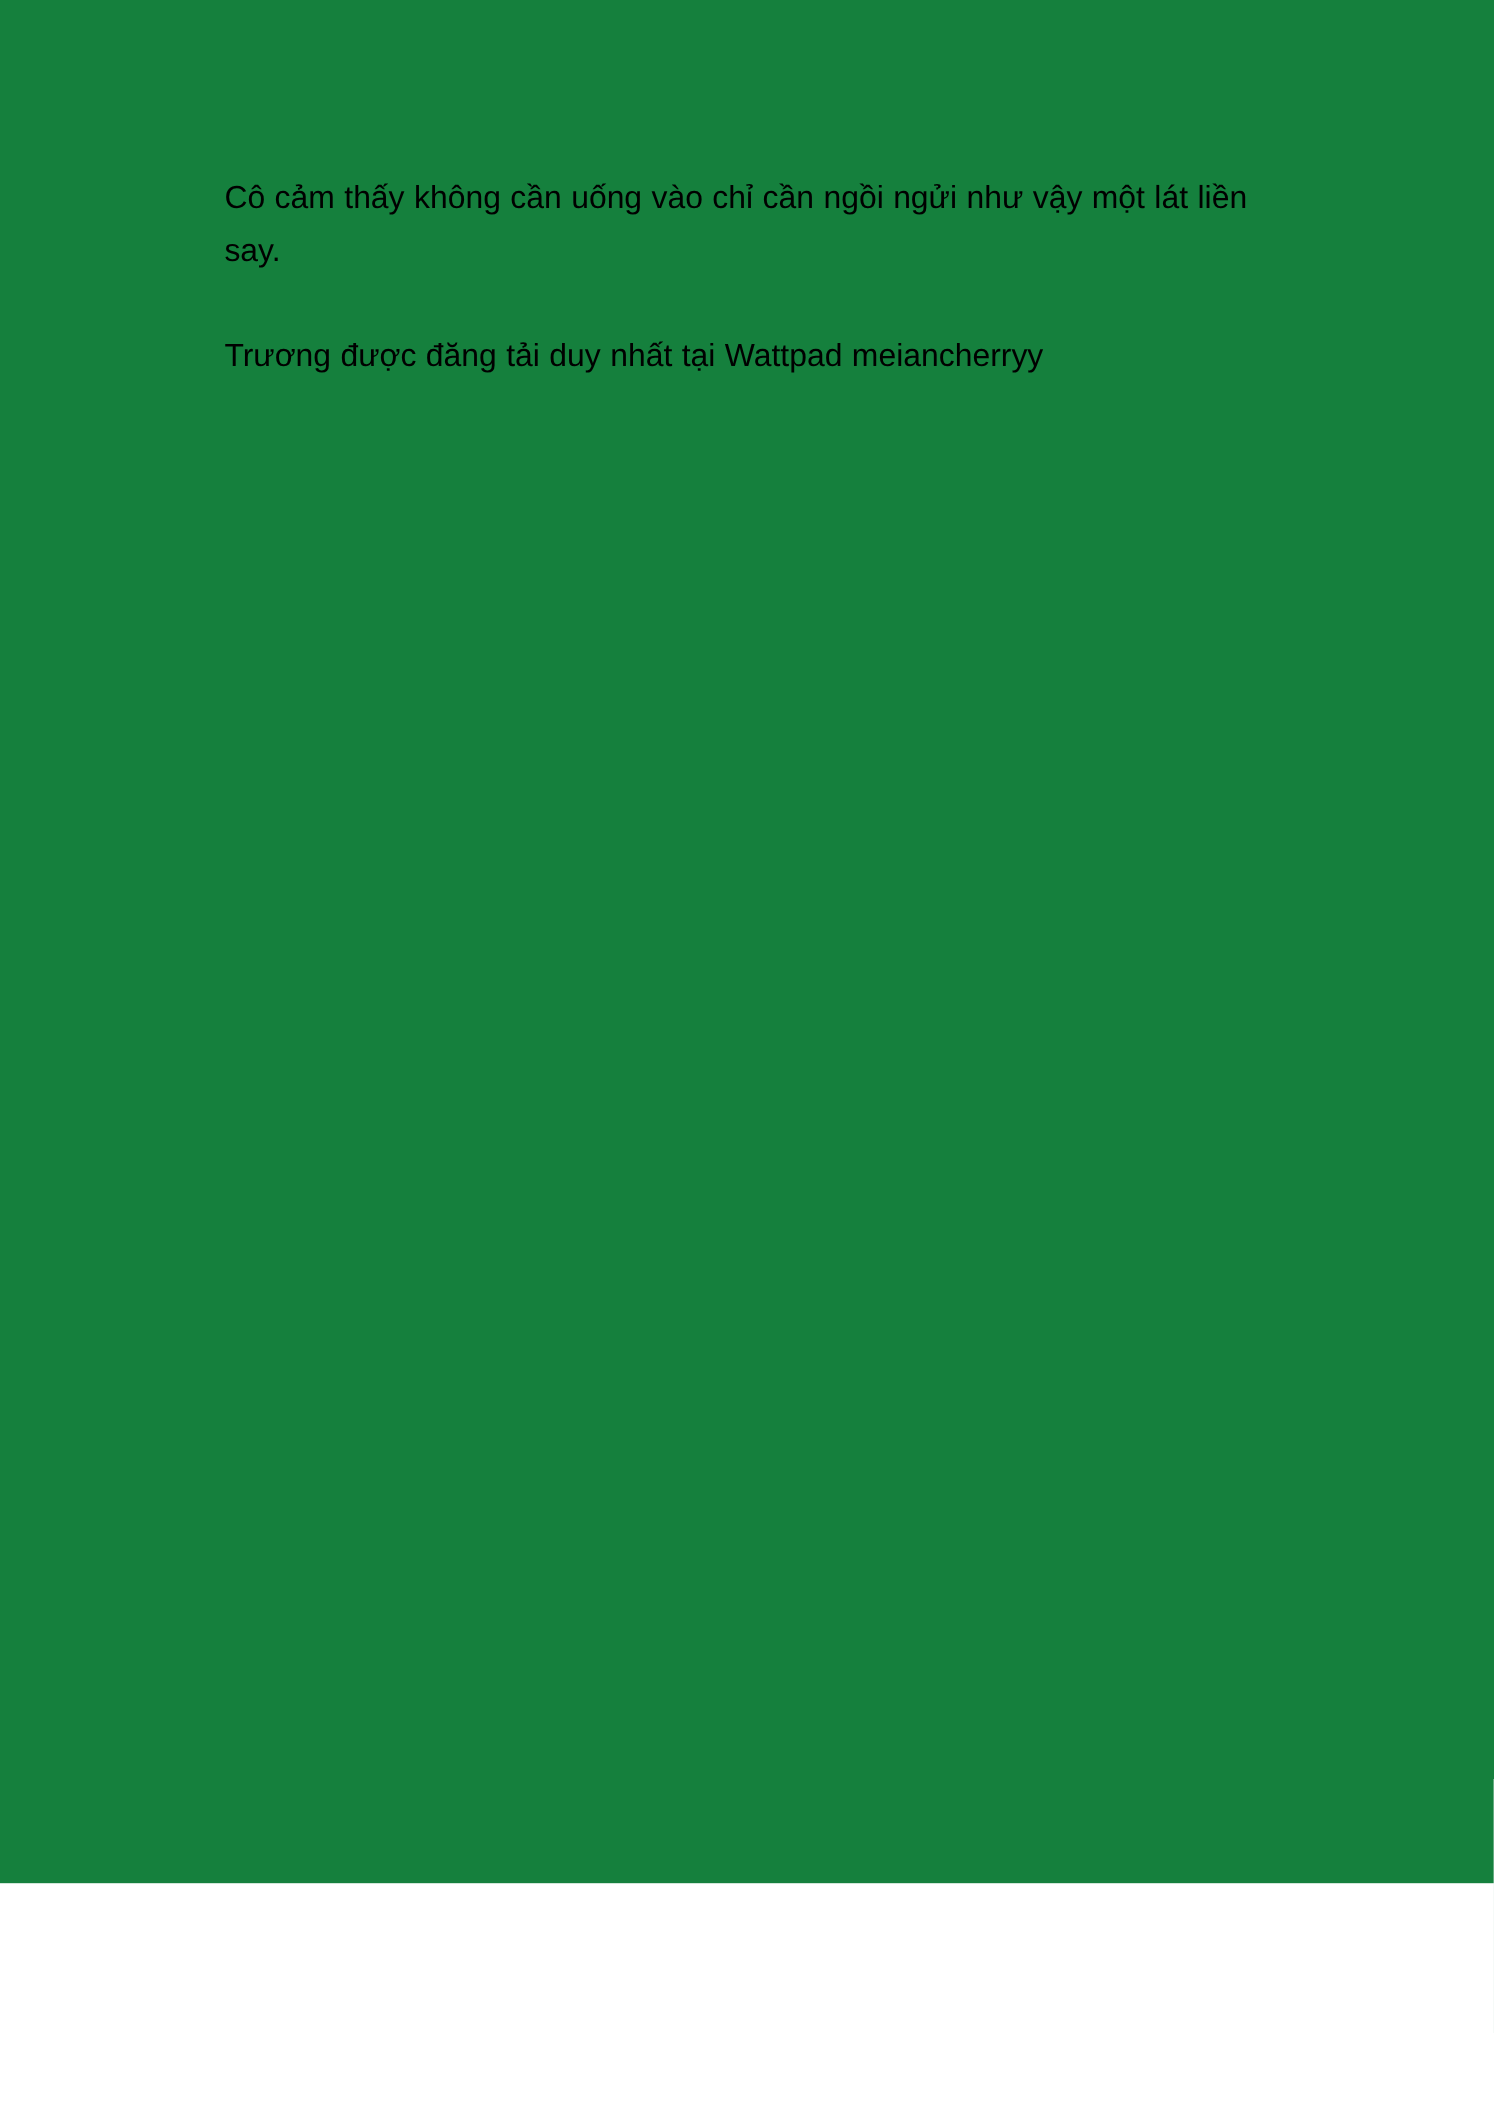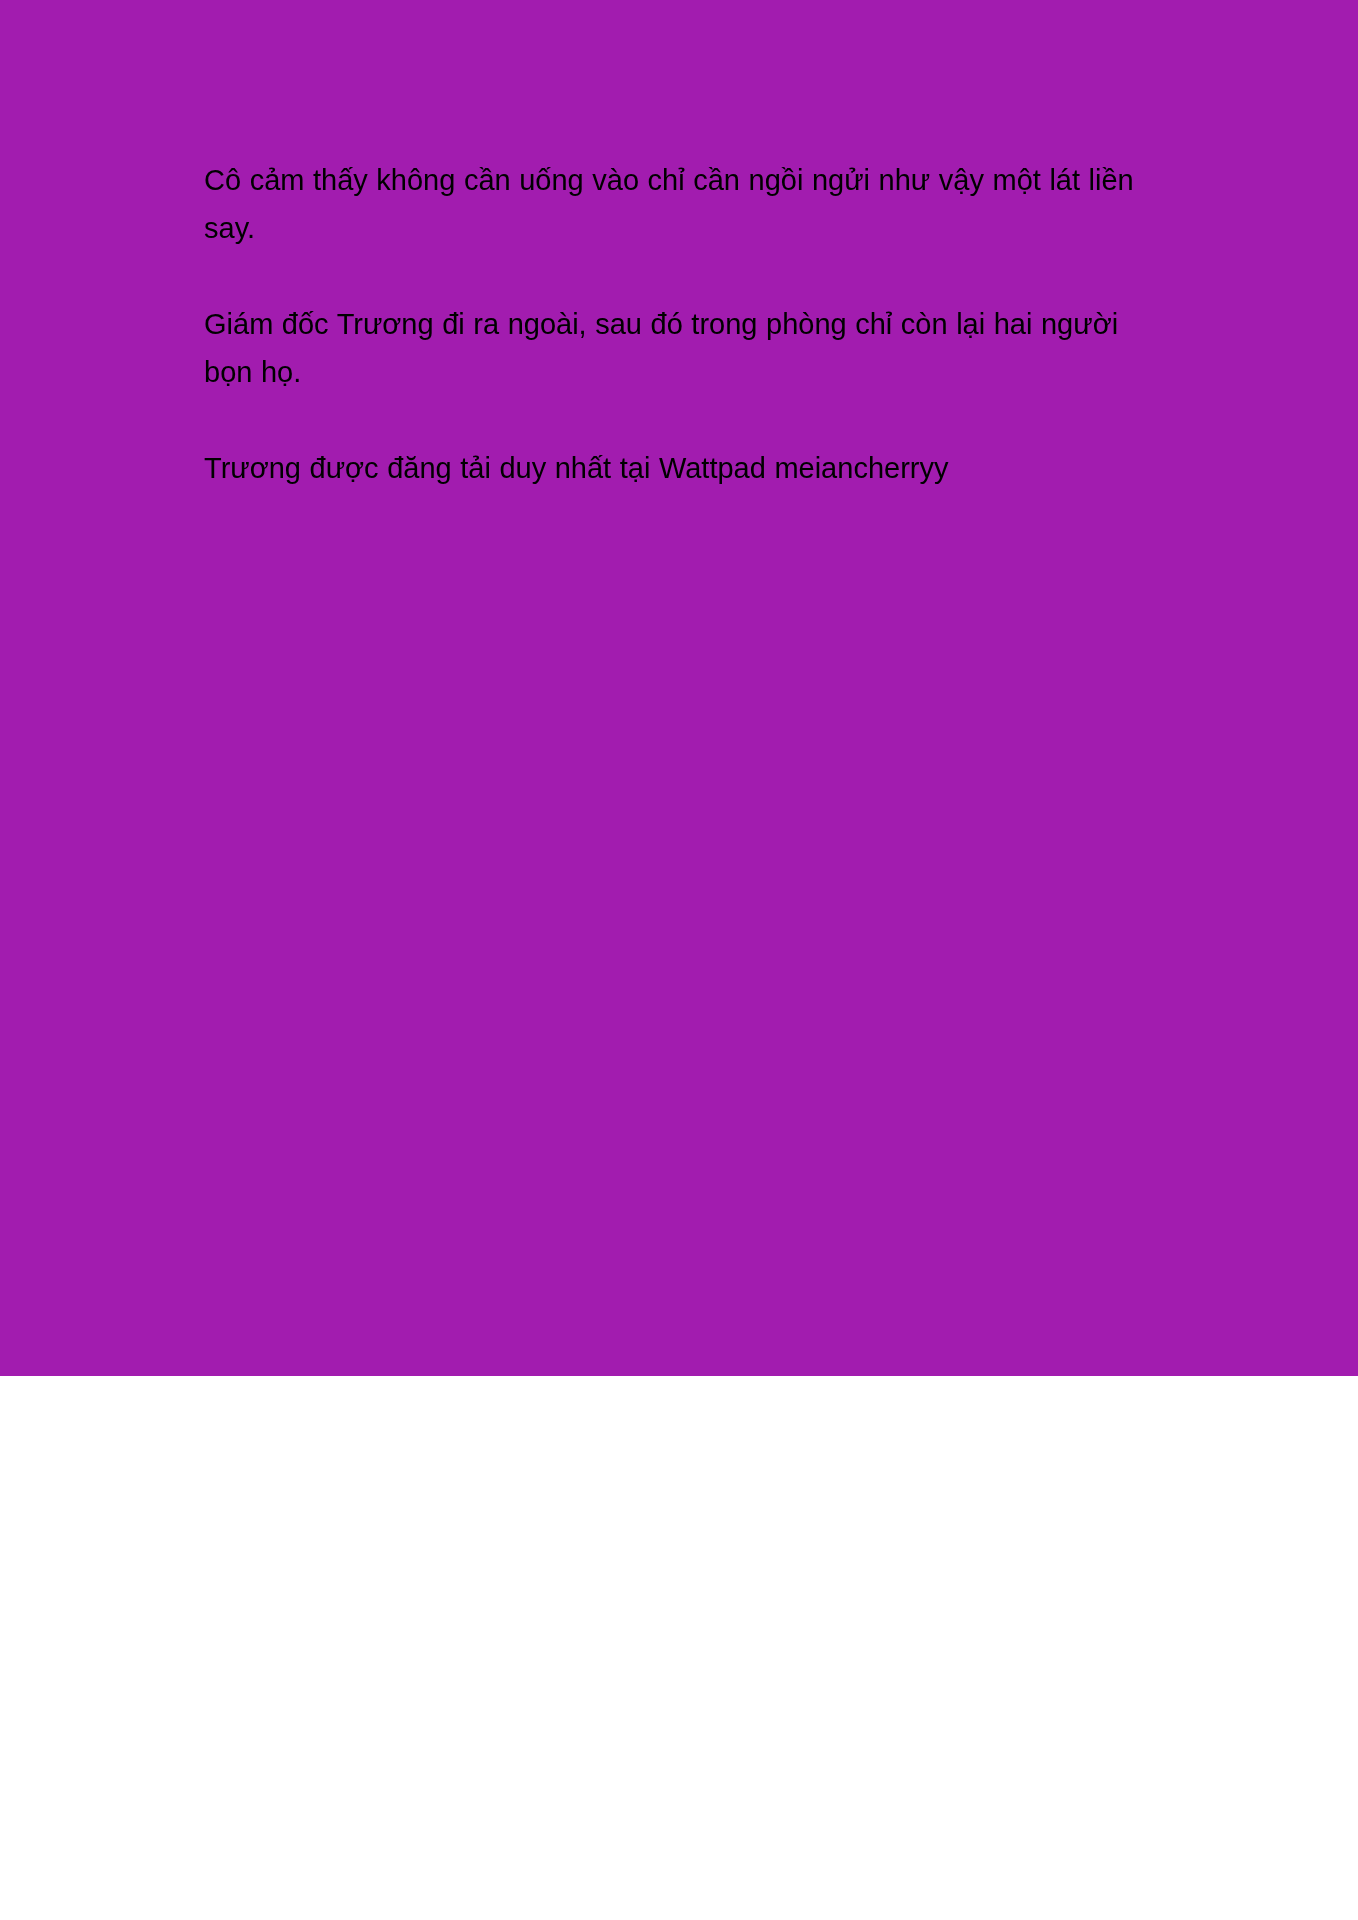--- a/index.html
+++ b/index.html
@@ -10,23 +10,23 @@
     body {
       width: 1358px;
       height: 1920px;
       overflow: hidden;
       font-family: "Liberation Sans", "DejaVu Sans", sans-serif;
       color: #000000;
     }
     .page {
       box-sizing: border-box;
       width: 1358px;
-      height: 1376px;
+      height: 1712px;
       padding: 156px 204px 16px 204px;
-      background: #a21caf;
+      background: #15803d;
     }
     .doc {
       width: 950px;
     }
     .doc p {
       margin: 0 0 48px 0;
       font-size: 29px;
       line-height: 48px;
       text-align: left;
       color: #000000;
@@ -36,16 +36,15 @@
       letter-spacing: 0;
       word-spacing: 0;
     }
   </style>
 </head>
 <body>
 
 <div class="page">
   <div class="doc">
     <p>Cô cảm thấy không cần uống vào chỉ cần ngồi ngửi như vậy một lát liền say.</p>
-    <p>Giám đốc Trương đi ra ngoài, sau đó trong phòng chỉ còn lại hai người bọn họ.</p>
     <p>Trương được đăng tải duy nhất tại Wattpad meiancherryy</p>
   </div>
 </div>
 
 </body></html>

